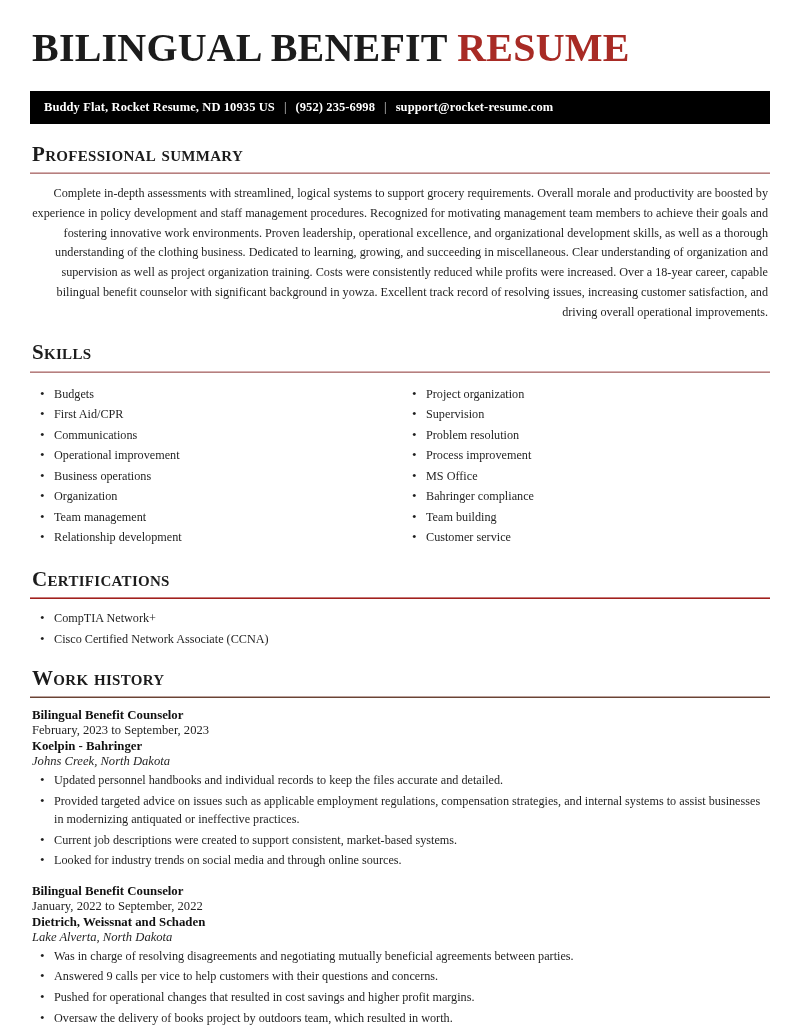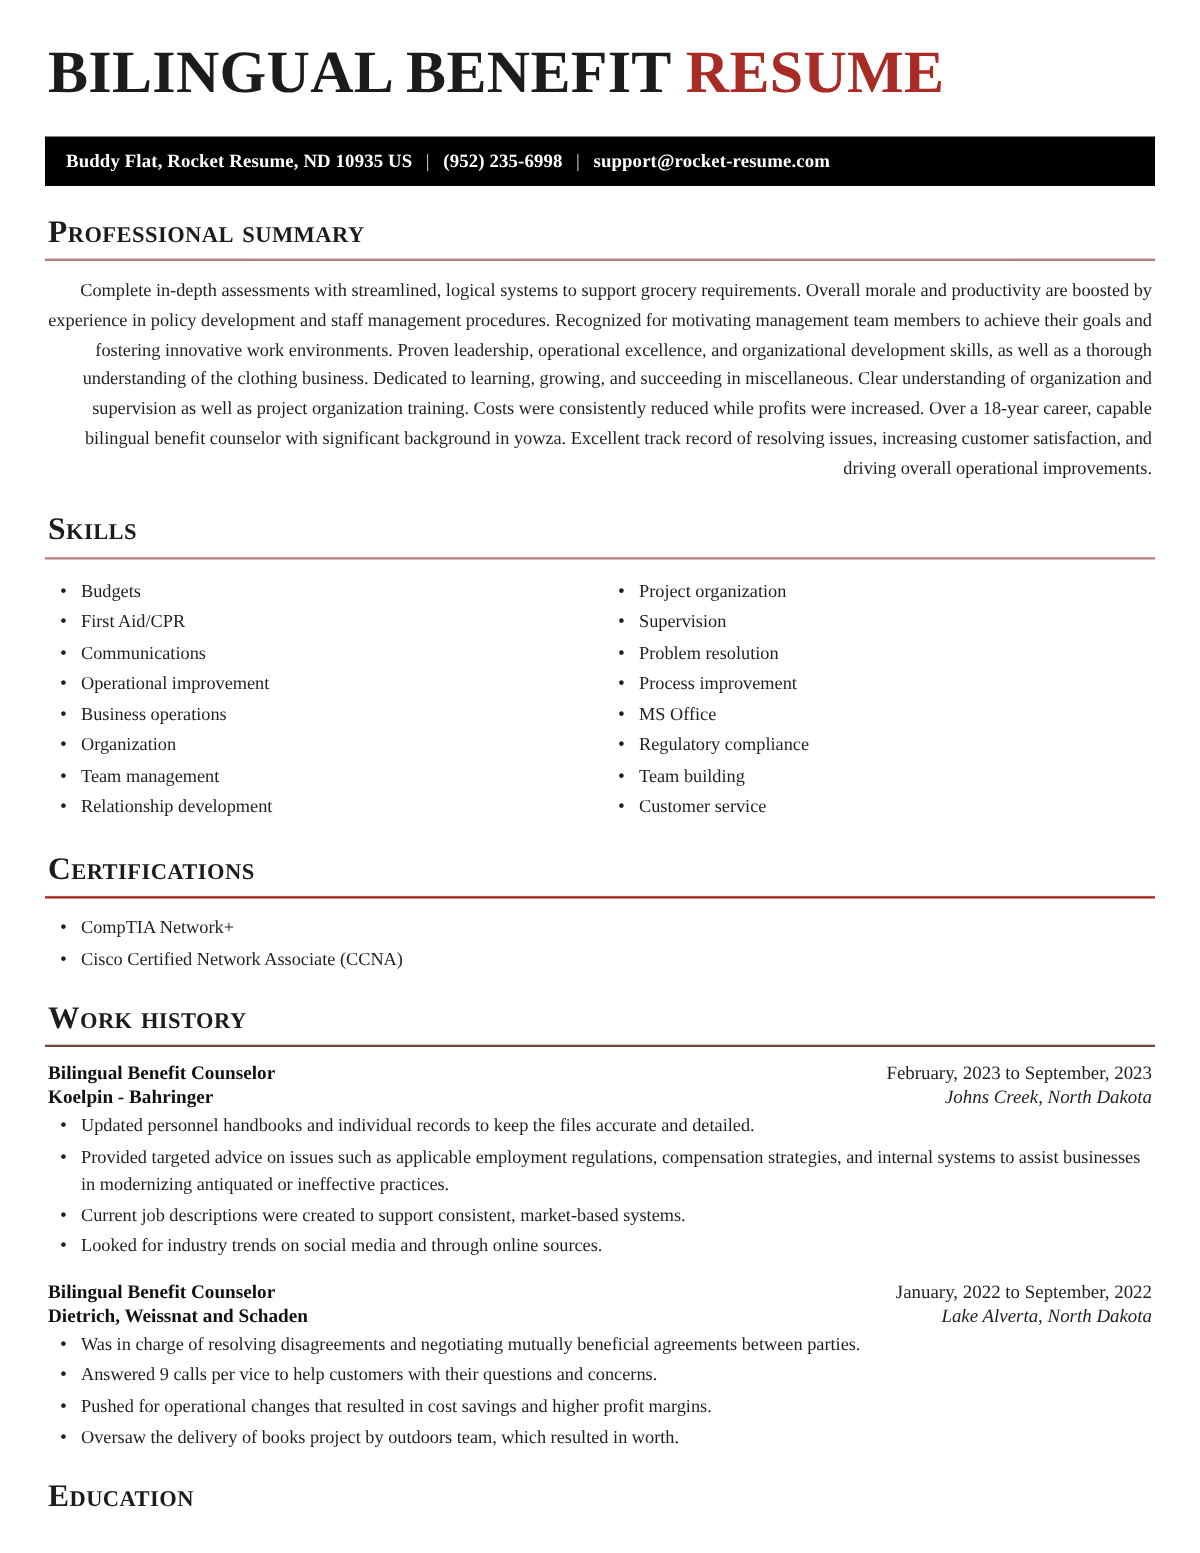--- a/index.html
+++ b/index.html
@@ -120,20 +120,21 @@
   .skills-cols > ul.col-right li::before { left: 12px; }
 
   
   .entry { margin-bottom: 14px; }
   .entry:last-child { margin-bottom: 0; }
   .entry-row {
     display: flex;
     justify-content: space-between;
     align-items: baseline;
     margin: 0 2px 1px 2px;
+    flex-direction: column;
   }
   .entry-primary {
     font-size: 12.8px;
     font-weight: bold;
     color: #111111;
   }
   .entry-meta {
     font-size: 12.6px;
     color: #1f1f1f;
     text-align: right;
@@ -180,21 +181,21 @@
         <li>Organization</li>
         <li>Team management</li>
         <li>Relationship development</li>
       </ul>
       <ul class="bullets col-right">
         <li>Project organization</li>
         <li>Supervision</li>
         <li>Problem resolution</li>
         <li>Process improvement</li>
         <li>MS Office</li>
-        <li>Regulatory compliance</li>
+        <li>Bahringer compliance</li>
         <li>Team building</li>
         <li>Customer service</li>
       </ul>
     </div>
   </div>
 
   <div class="section">
     <div class="section-title">Certifications</div>
     <div class="rule red"></div>
     <ul class="bullets">

